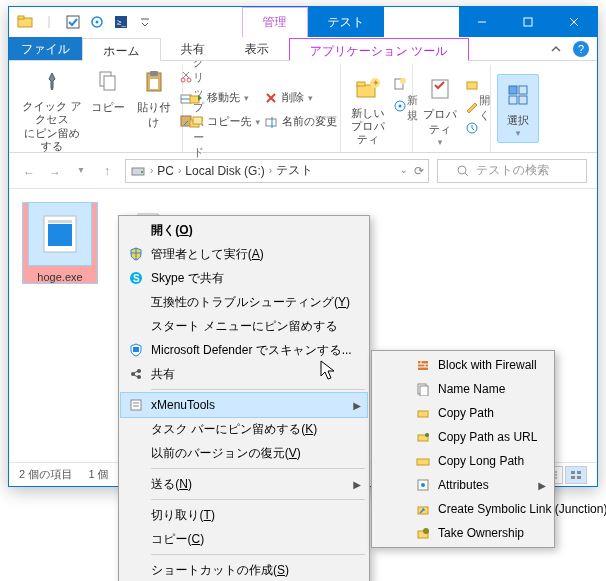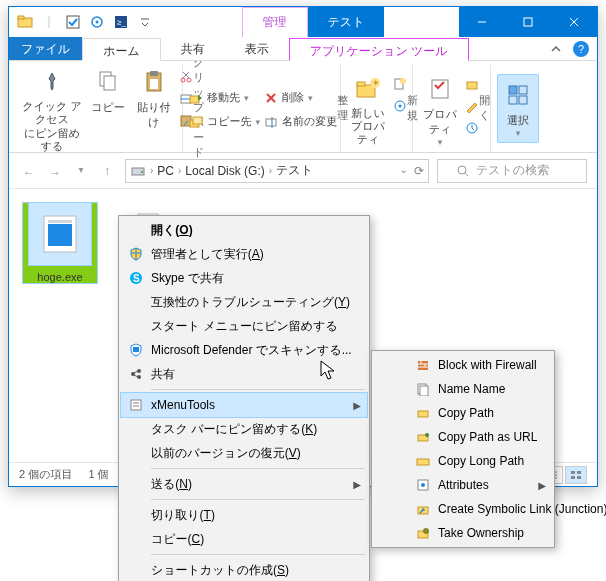--- a/index.html
+++ b/index.html
@@ -33,21 +33,21 @@
 .nav-arrows { display:flex; gap:6px; color:#999;}
 .nav-arrows span{width:20px;text-align:center;}
 .breadcrumb { flex:1; height:24px; border:1px solid #ccc; display:flex; align-items:center; padding:0 4px; gap:2px; font-size:12px; color:#333;}
 .crumb { display:flex;align-items:center;gap:4px;}
 .crumb-sep { color:#888; font-size:10px; padding:0 2px;}
 .search { width:150px; height:24px; border:1px solid #ccc; display:flex; align-items:center; gap:6px; padding:0 18px; color:#999;}
 .content { position:relative; padding: 14px; display:flex; gap:18px;}
 .file-item { width:74px; text-align:center; font-size:11px;}
 .file-item .thumb { width:62px; height:62px; margin:0 auto 6px; display:flex; align-items:center; justify-content:center;}
 .file-item.sel .thumb{ outline:1px solid #99d1ff; background:#cce8ff;}
-.file-item.sel { background:#84cc16; outline:1px solid #99d1ff;}
+.file-item.sel { background:#fca5a5; outline:1px solid #99d1ff;}
 .status { position:absolute; bottom:0; left:0; right:0; height:24px; border-top:1px solid #e5e5e5; display:flex; align-items:center; gap:16px; padding:0 10px; font-size:11px; color:#555;}
 .status .viewbtns{margin-left:auto;display:flex;gap:2px;}
 .viewbtn{width:22px;height:18px;border:1px solid #ccc;display:flex;align-items:center;justify-content:center;}
 
 
 .ctx { position:absolute; background:#f2f2f2; border:1px solid #a0a0a0; box-shadow: 3px 3px 8px rgba(0,0,0,0.25); padding:2px; font-size:12px; color:#000;}
 .ctx-main { left:118px; top:215px; width:252px;}
 .ctx-sub { left:371px; top:350px; width:184px;padding-left:36px;}
 .ctx-item { display:flex; align-items:center; height:24px; padding:0 18px 0 30px; position:relative; white-space:nowrap;}
 .ctx-item:hover, .ctx-item.hover { background:#cde8ff; outline:1px solid #99d1ff;}
@@ -240,21 +240,20 @@
             </div>
           <div class="small-row">
               <svg width="14" height="14">
                 <rect x="2" y="4" width="10" height="7" fill="#fff" stroke="#888"></rect>
                 <line x1="8" y1="2" x2="8" y2="13" stroke="#1e88e5"></line>
               </svg>
               <span>名前の変更</span>
             </div>
         </div>
       </div>
-      <div class="rgroup-label">整理</div>
     </div>
 
     <div class="rgroup" style="width:72px">
       <div class="rgroup-body">
         <div class="big-btn narrow">
           <div class="ic">
               <svg width="26" height="24">
                 <rect x="2" y="8" width="18" height="12" fill="#ffd86b" stroke="#c79a2a"></rect>
                 <rect x="2" y="5" width="8" height="4" fill="#ffd86b" stroke="#c79a2a"></rect>
                 <circle cx="20" cy="6" r="5" fill="#ffe08a"></circle>

